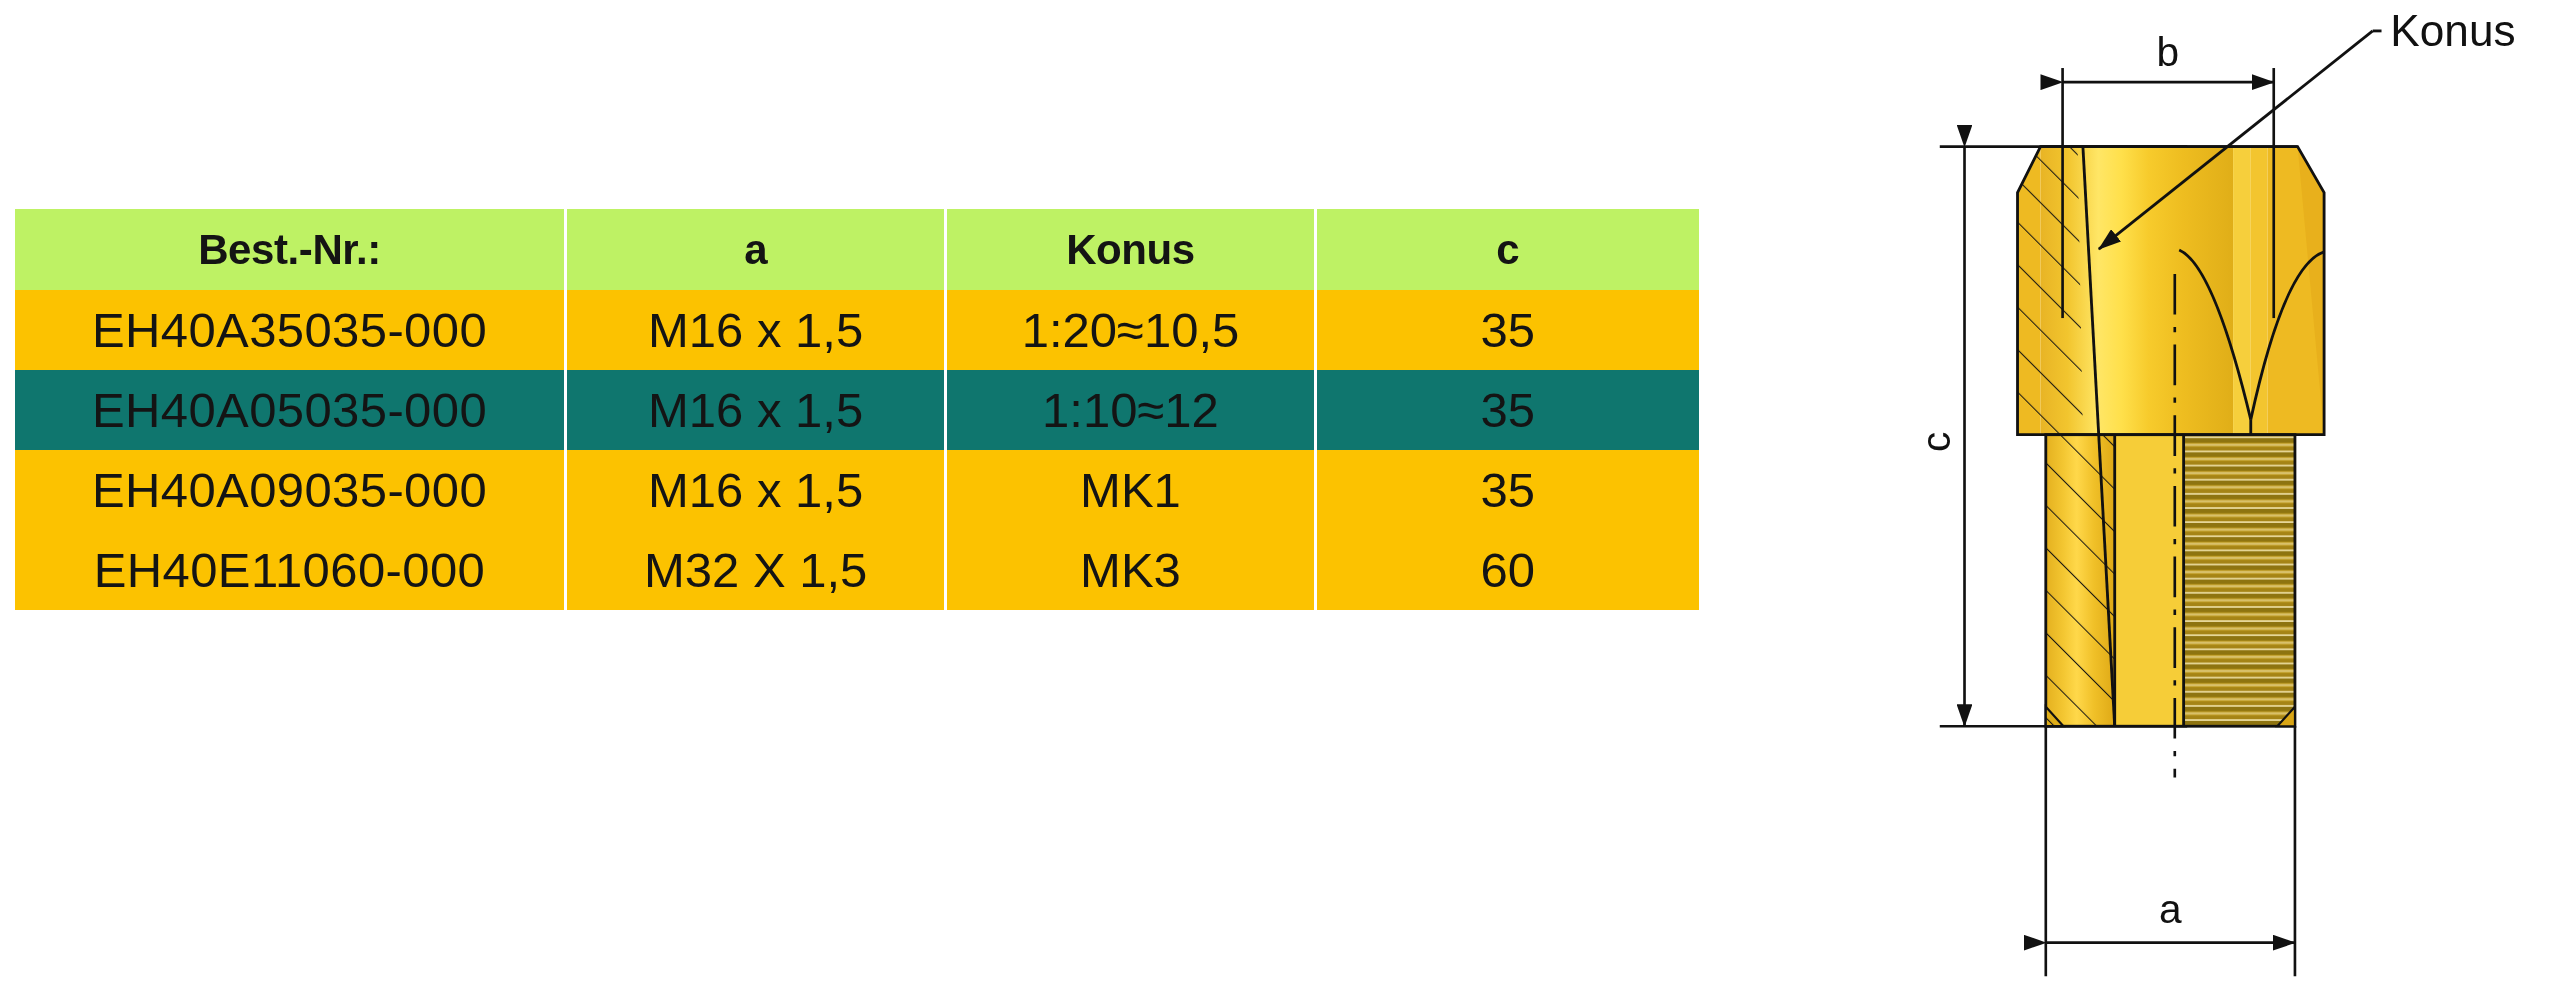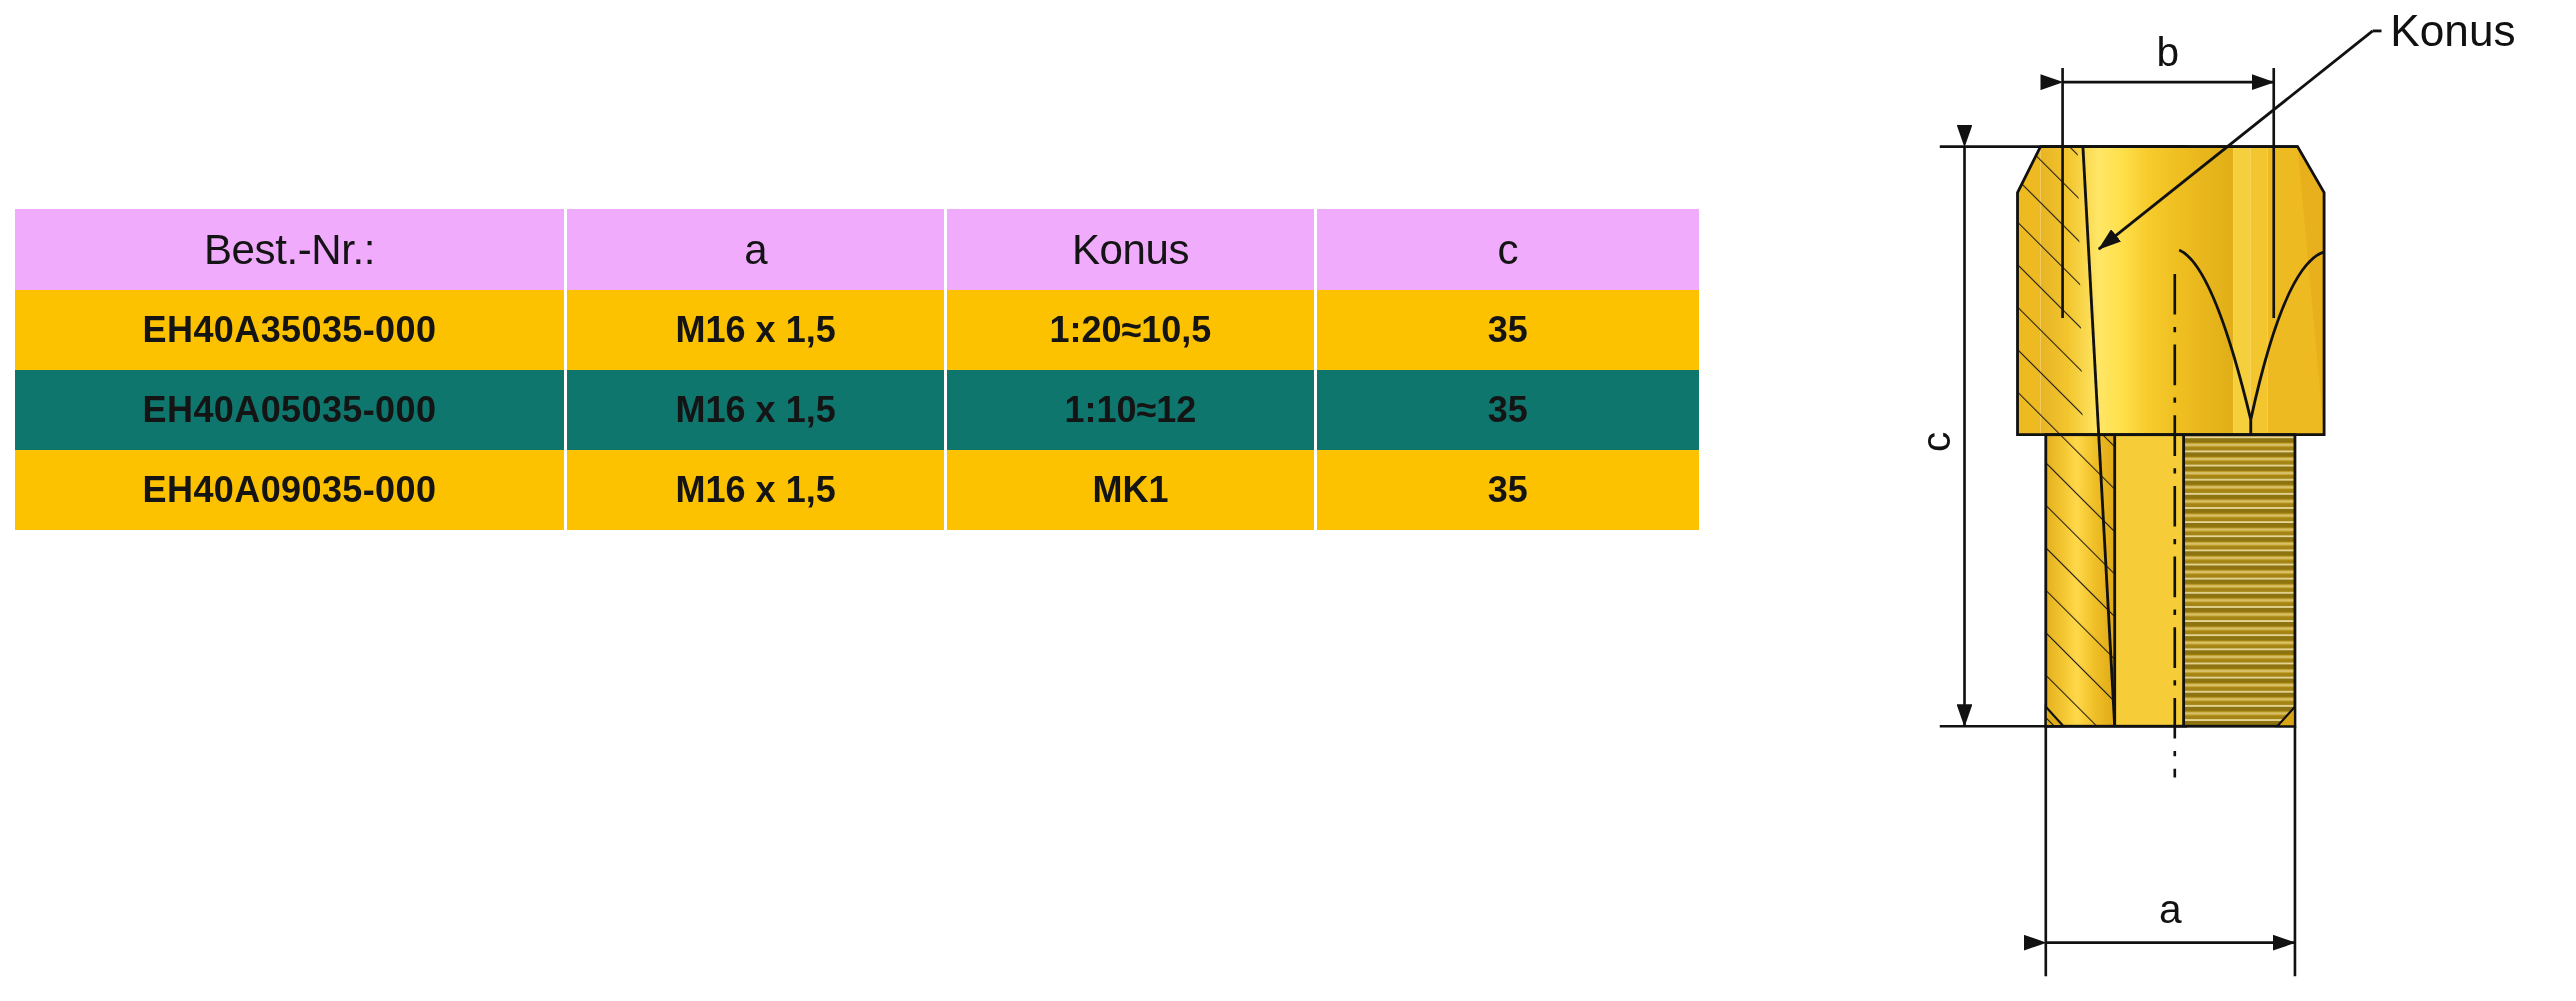--- a/index.html
+++ b/index.html
@@ -30,28 +30,28 @@
   #spec-table col.c-kon  { width: 366px; }
   #spec-table col.c-c    { width: 380px; }
 
   #spec-table th,
   #spec-table td {
     padding: 0;
     height: 80px;
     text-align: center;
     vertical-align: middle;
     color: #141414;
-    font-size: 36px;
-    font-weight: 700;
+    font-size: 49px;
+    font-weight: 400;
     line-height: 80px;
     white-space: nowrap;
   }
   #spec-table thead th {
-    background: #f0abfc;
-    font-weight: normal;
+    background: #bef264;
+    font-weight: bold;
     font-size: 42px;
     letter-spacing: -0.4px;
     height: 81px;
     line-height: 81px;
   }
   #spec-table tbody tr.row-odd td  { background: #fcc200; }
   #spec-table tbody tr.row-even td { background: #0f766e; }
 
   .cell-part { letter-spacing: 0.4px; }
 
@@ -104,20 +104,26 @@
       <td class="cell-part">EH40A05035-000</td>
       <td>M16 x 1,5</td>
       <td>1:10≈12</td>
       <td>35</td>
     </tr>
     <tr class="row-odd">
       <td class="cell-part">EH40A09035-000</td>
       <td>M16 x 1,5</td>
       <td>MK1</td>
       <td>35</td>
+    </tr>
+    <tr class="row-odd">
+      <td class="cell-part">EH40E11060-000</td>
+      <td>M32 X 1,5</td>
+      <td>MK3</td>
+      <td>60</td>
     </tr>
   </tbody>
 </table>
 
 <div id="drawing">
 <svg width="654" height="1001" viewBox="0 0 740 1133" xmlns="http://www.w3.org/2000/svg">
   <defs>
     <linearGradient id="brassHead" x1="0" y1="0" x2="1" y2="0">
       <stop offset="0" stop-color="#e8b425"></stop>
       <stop offset="0.14" stop-color="#f2c52e"></stop>

